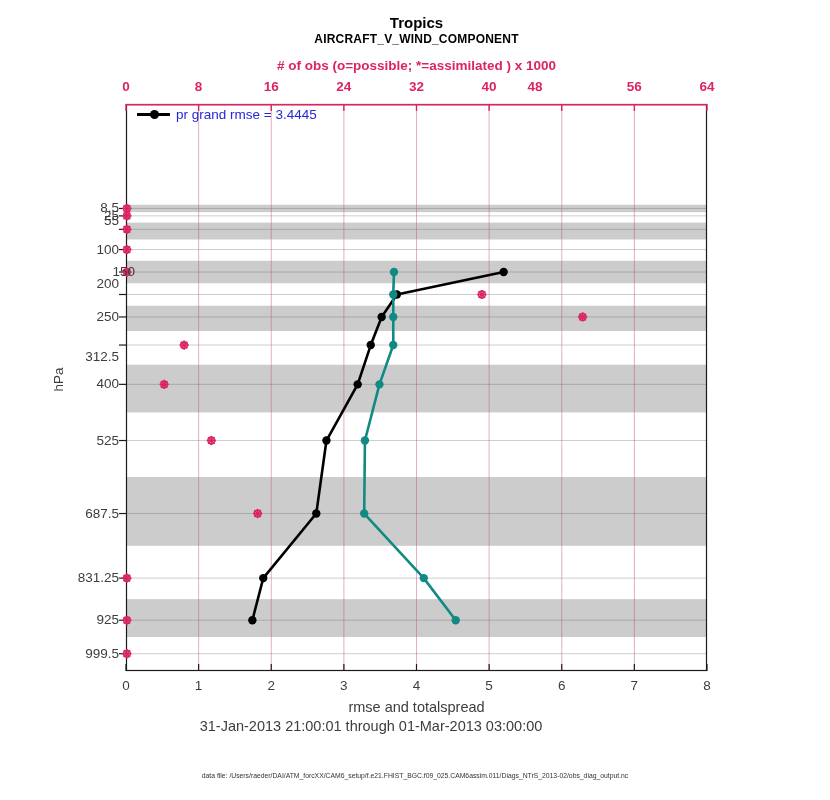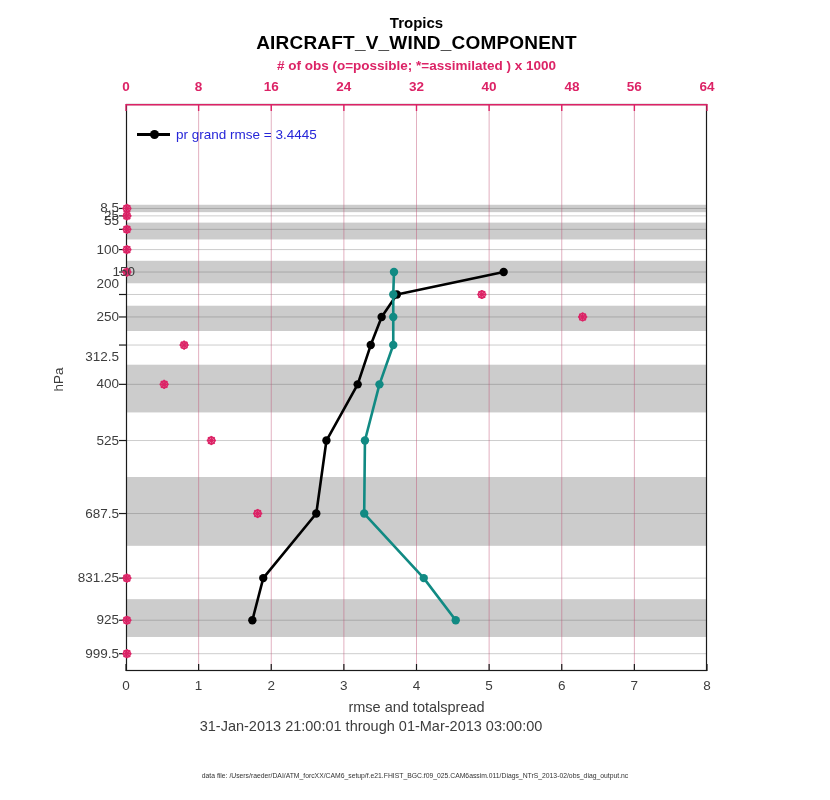--- a/index.html
+++ b/index.html
@@ -2,31 +2,31 @@
 <html><head>
 <meta charset="utf-8">
 <style>
   html,body{margin:0;padding:0;}
   body{
     width:830px;height:800px;position:relative;background:#ffffff;
     font-family:"Liberation Sans", sans-serif;overflow:hidden;
   }
   .hdr{position:absolute;left:126px;width:581px;text-align:center;color:#000;}
   #title1{top:14px;font-size:15px;font-weight:bold;}
-  #title2{top:32px;font-size:19px;font-weight:bold;letter-spacing:.2px;}
+  #title2{top:32px;font-size:12px;font-weight:bold;letter-spacing:.2px;}
   #obslabel{top:58px;font-size:13.5px;font-weight:bold;color:#dc2366;}
   #plotwrap{position:absolute;left:126px;top:104px;width:581px;height:567px;}
   #chart-svg{overflow:visible;display:block;}
   .ticklabel{position:absolute;font-size:13.5px;color:#3d3d3d;white-space:nowrap;}
   .toptick{color:#dc2366;font-weight:bold;transform:translateX(-50%);top:79px;}
   .bottick{transform:translateX(-50%);top:678px;color:#3d3d3d;}
   .ytick{text-align:right;width:119px;left:0;}
   #hpa{position:absolute;left:36px;top:372px;width:44px;text-align:center;
        font-size:13.5px;color:#3d3d3d;transform:rotate(-90deg);}
-  #legend{position:absolute;left:137px;top:125px;text-align:right;}
+  #legend{position:absolute;left:137px;top:105px;text-align:right;}
   .lgrow{display:flex;align-items:center;height:19px;}
   .lgsample{position:relative;width:33px;height:3px;margin-right:6px;}
   .lgdot{position:absolute;left:13px;top:-3px;width:9px;height:9px;border-radius:50%;}
   .lglabel{font-size:13.5px;color:#2626d8;}
   #xlabel{position:absolute;left:126px;width:581px;top:699px;text-align:center;
           font-size:14.5px;color:#3d3d3d;}
   #daterange{position:absolute;left:0;width:742px;top:718px;text-align:center;
              font-size:14.5px;color:#3d3d3d;}
   #datafile{position:absolute;left:0;width:830px;top:772px;text-align:center;
             font-size:6.8px;color:#333;}
@@ -209,21 +209,21 @@
 <div id="xlabel">rmse and totalspread</div>
 <div id="daterange">31-Jan-2013 21:00:01 through 01-Mar-2013 03:00:00</div>
 <div id="datafile">data file: /Users/raeder/DAI/ATM_forcXX/CAM6_setup/f.e21.FHIST_BGC.f09_025.CAM6assim.011/Diags_NTrS_2013-02/obs_diag_output.nc</div>
 
 <div class="ticklabel toptick" style="left: 126px;">0</div>
 <div class="ticklabel toptick" style="left: 198.625px;">8</div>
 <div class="ticklabel toptick" style="left: 271.25px;">16</div>
 <div class="ticklabel toptick" style="left: 343.875px;">24</div>
 <div class="ticklabel toptick" style="left: 416.5px;">32</div>
 <div class="ticklabel toptick" style="left: 489.125px;">40</div>
-<div class="ticklabel toptick" style="left: 572px;">48</div>
+<div class="ticklabel toptick" style="left: 535px;">48</div>
 <div class="ticklabel toptick" style="left: 634.375px;">56</div>
 <div class="ticklabel toptick" style="left: 707px;">64</div>
 <div class="ticklabel bottick" style="left: 126px;">0</div>
 <div class="ticklabel bottick" style="left: 198.625px;">1</div>
 <div class="ticklabel bottick" style="left: 271.25px;">2</div>
 <div class="ticklabel bottick" style="left: 343.875px;">3</div>
 <div class="ticklabel bottick" style="left: 416.5px;">4</div>
 <div class="ticklabel bottick" style="left: 489.125px;">5</div>
 <div class="ticklabel bottick" style="left: 561.75px;">6</div>
 <div class="ticklabel bottick" style="left: 634.375px;">7</div>

